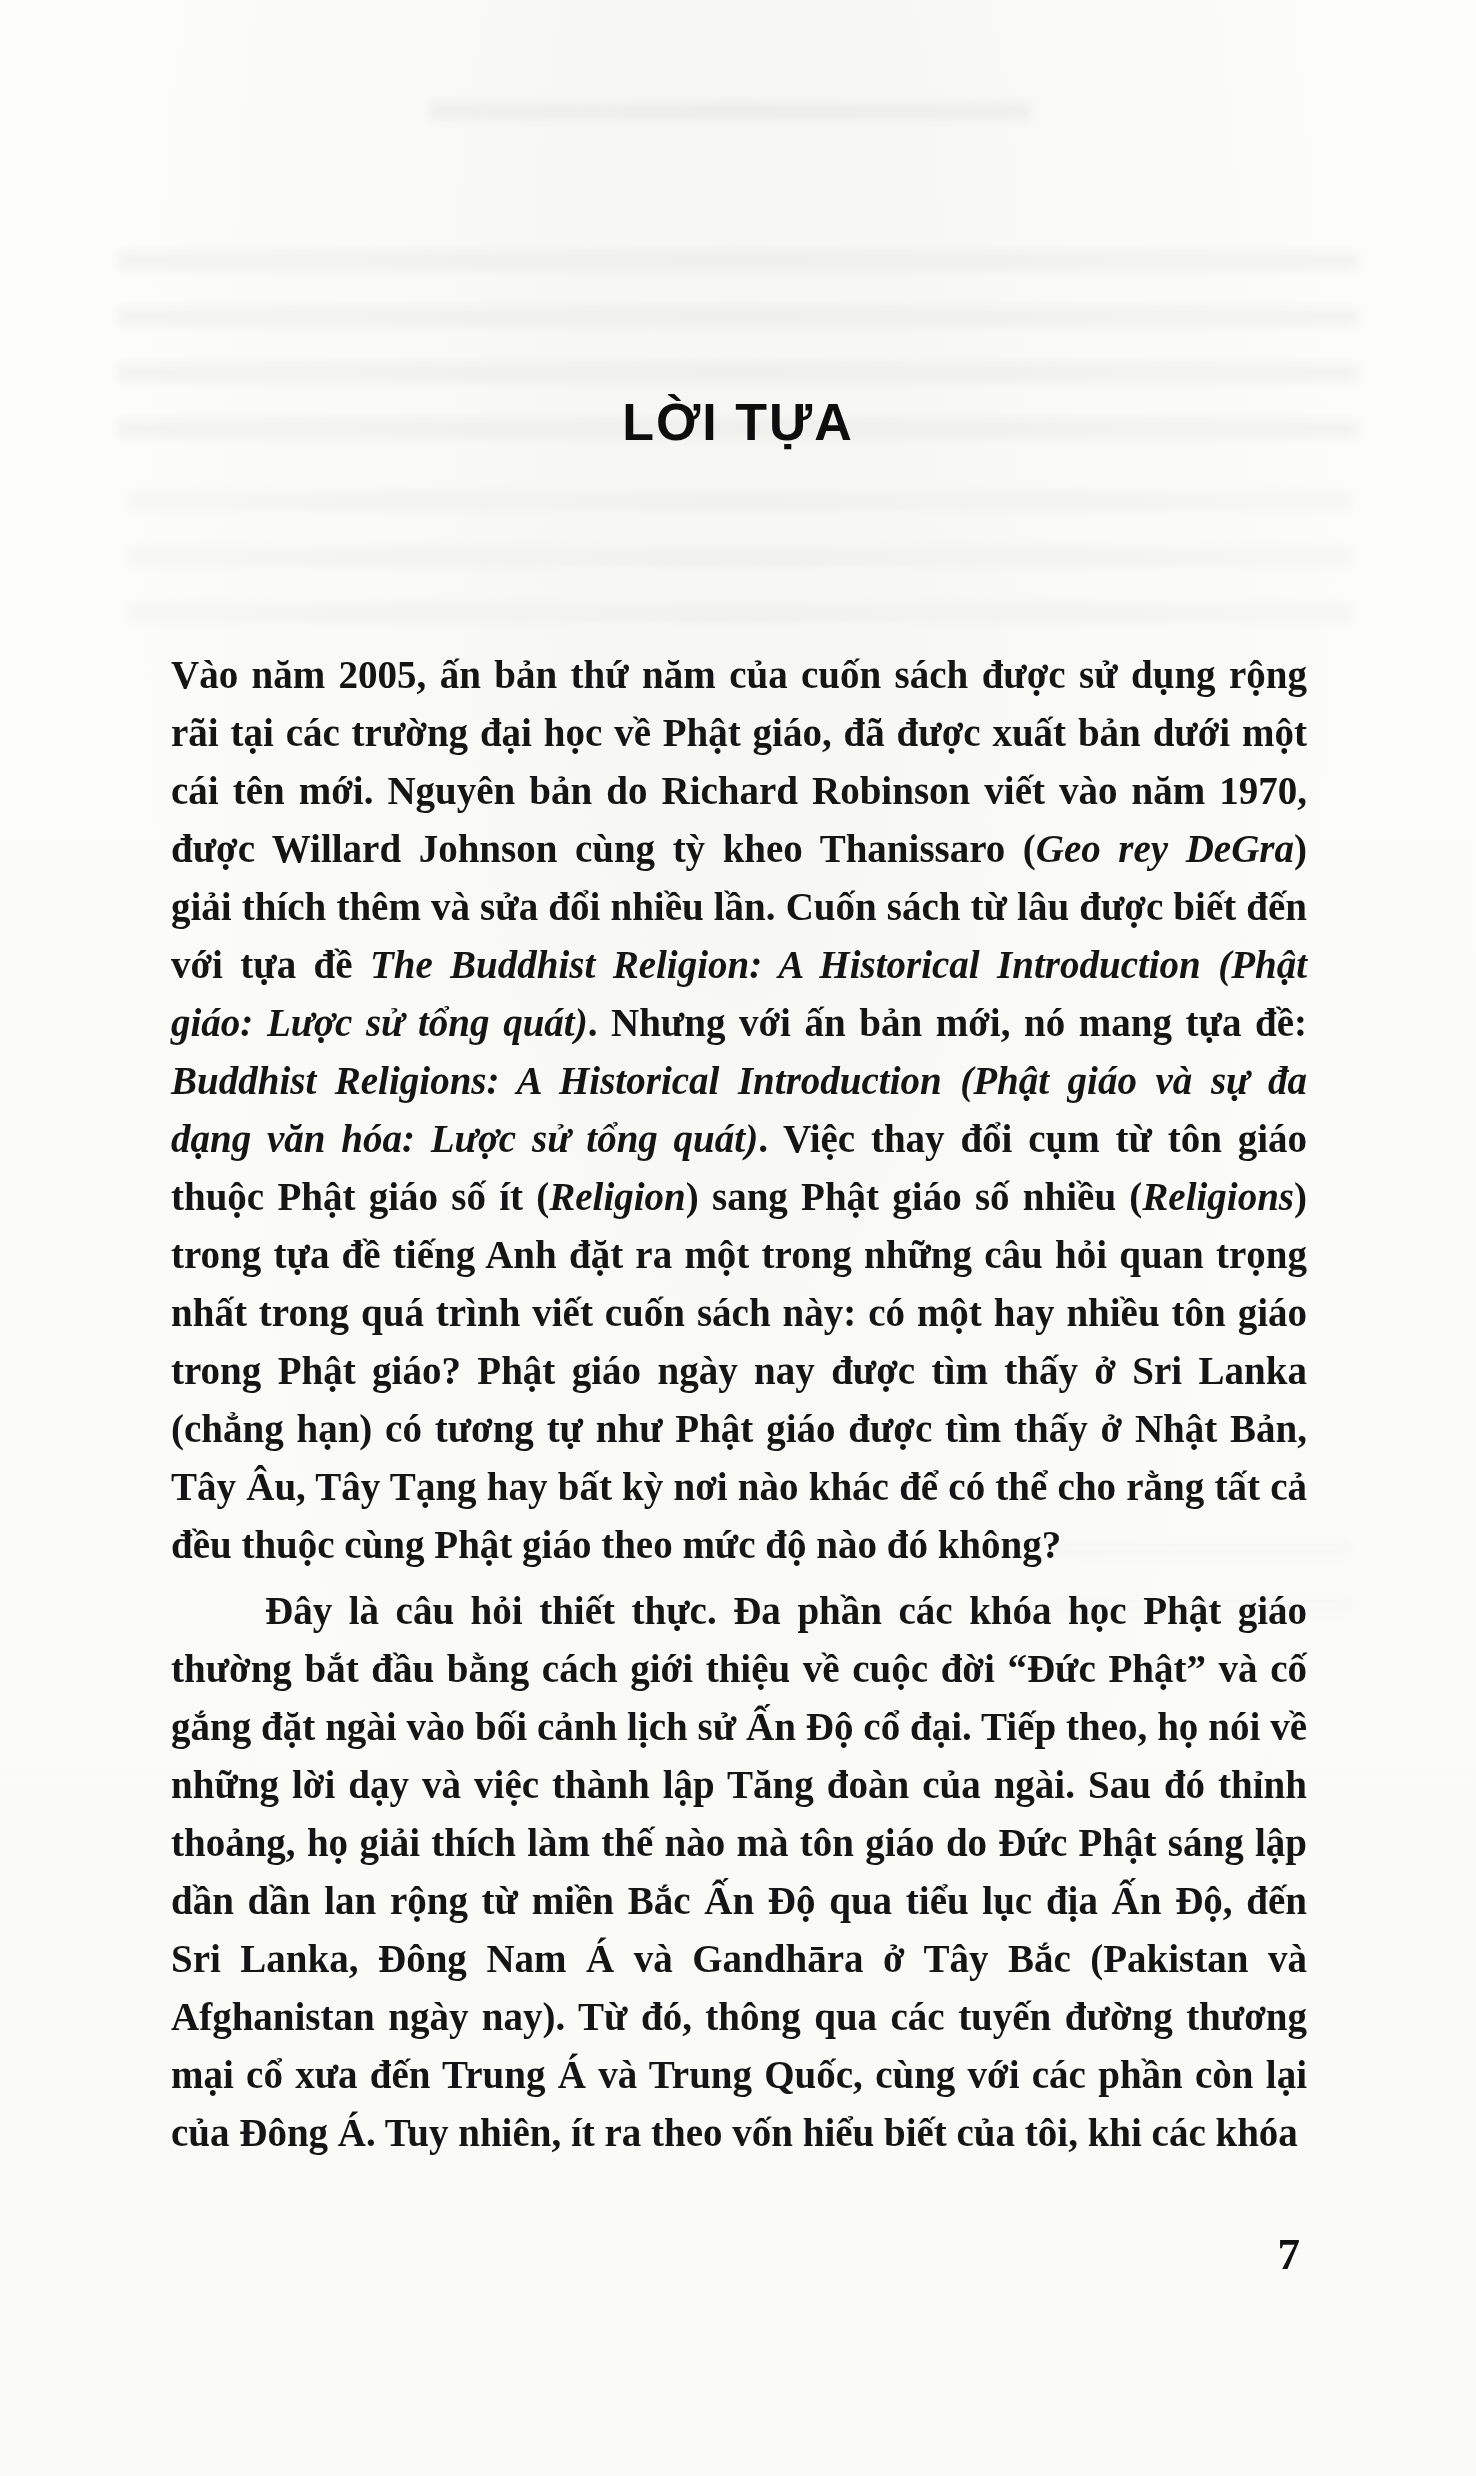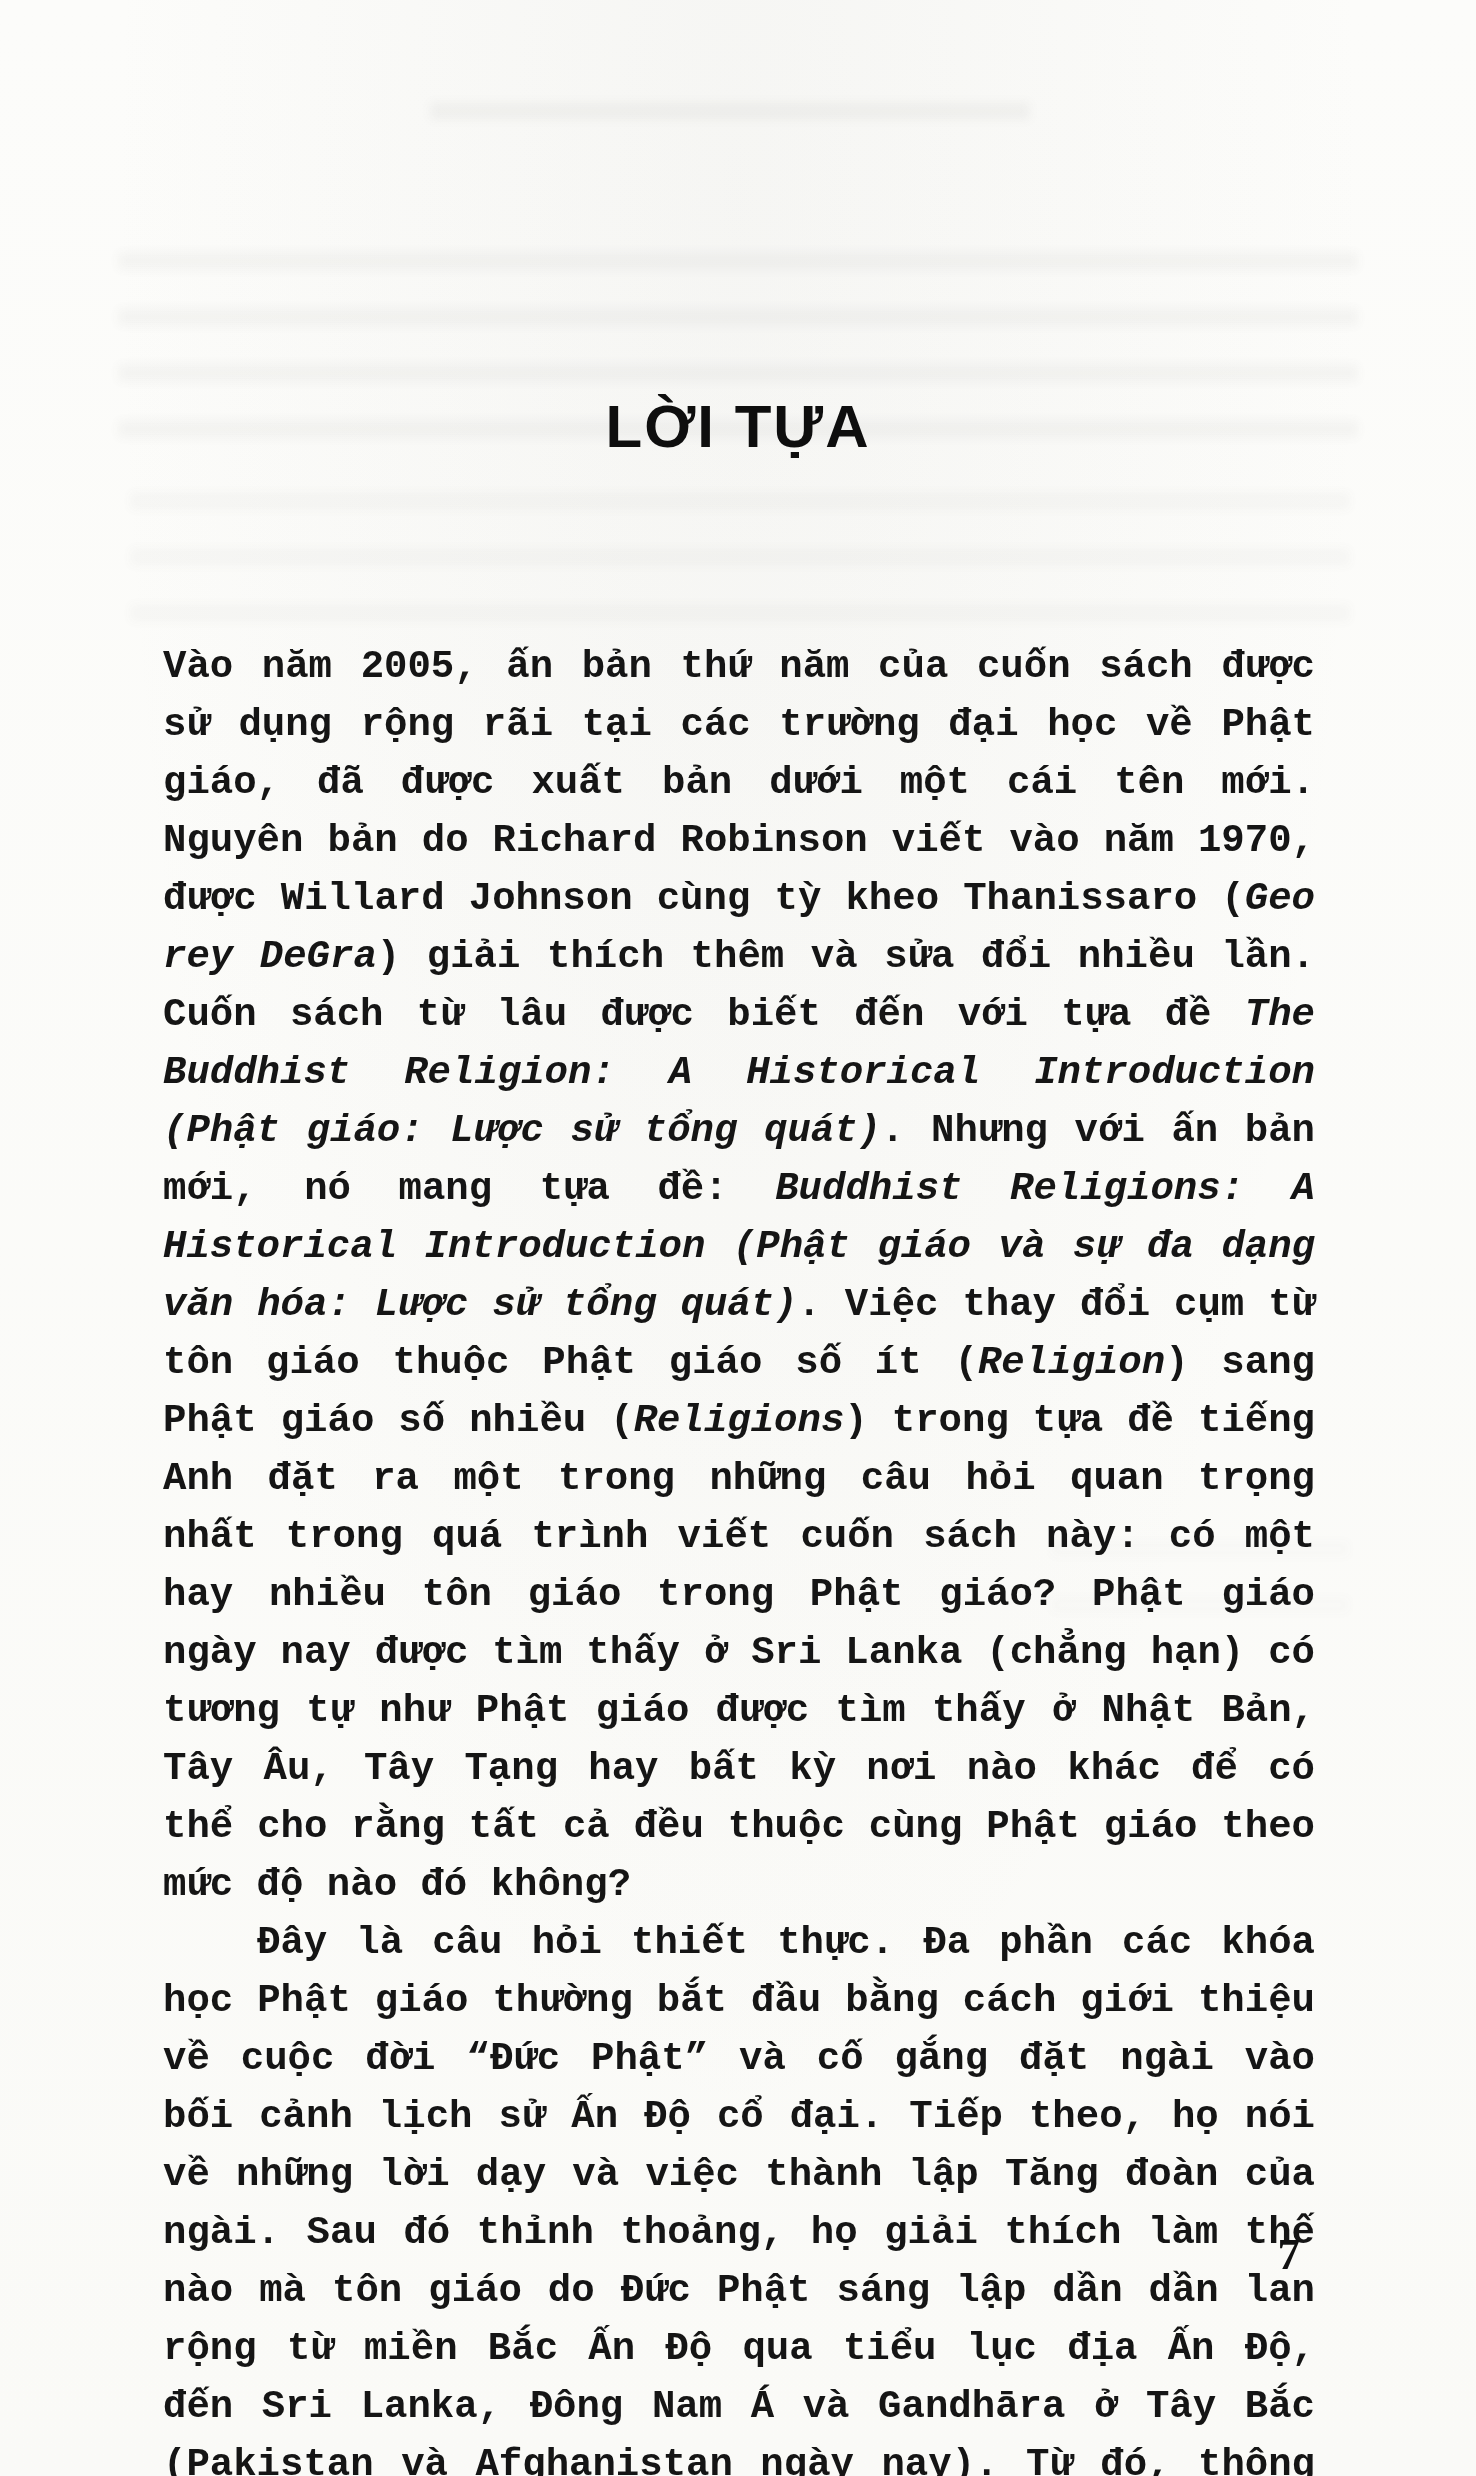--- a/index.html
+++ b/index.html
@@ -19,36 +19,36 @@
       linear-gradient(#fcfcfa, #fafaf7);
   }
   .preface-title {
     position: absolute;
     top: 392px;
     left: 0;
     width: 100%;
     text-align: center;
     font-family: "Liberation Sans", sans-serif;
     font-weight: bold;
-    font-size: 60px;
+    font-size: 52px;
     letter-spacing: 2px;
     color: #0e0e0e;
   }
   .text-block {
     position: absolute;
     top: 638px;
     left: 163px;
     width: 1152px;
     font-size: 39px;
     line-height: 58px;
     font-weight: 600;
     text-align: justify;
     color: #151515;
   }
-  .para { margin: 0; font-family: Liberation Mono, monospace; }
+  .para { margin: 8px; }
   .para.indent { text-indent: 94px; }
   .it { font-style: italic; }
   .page-number {
     position: absolute;
     top: 2228px;
     right: 176px;
     font-size: 45px;
     font-weight: bold;
     color: #111;
   }

